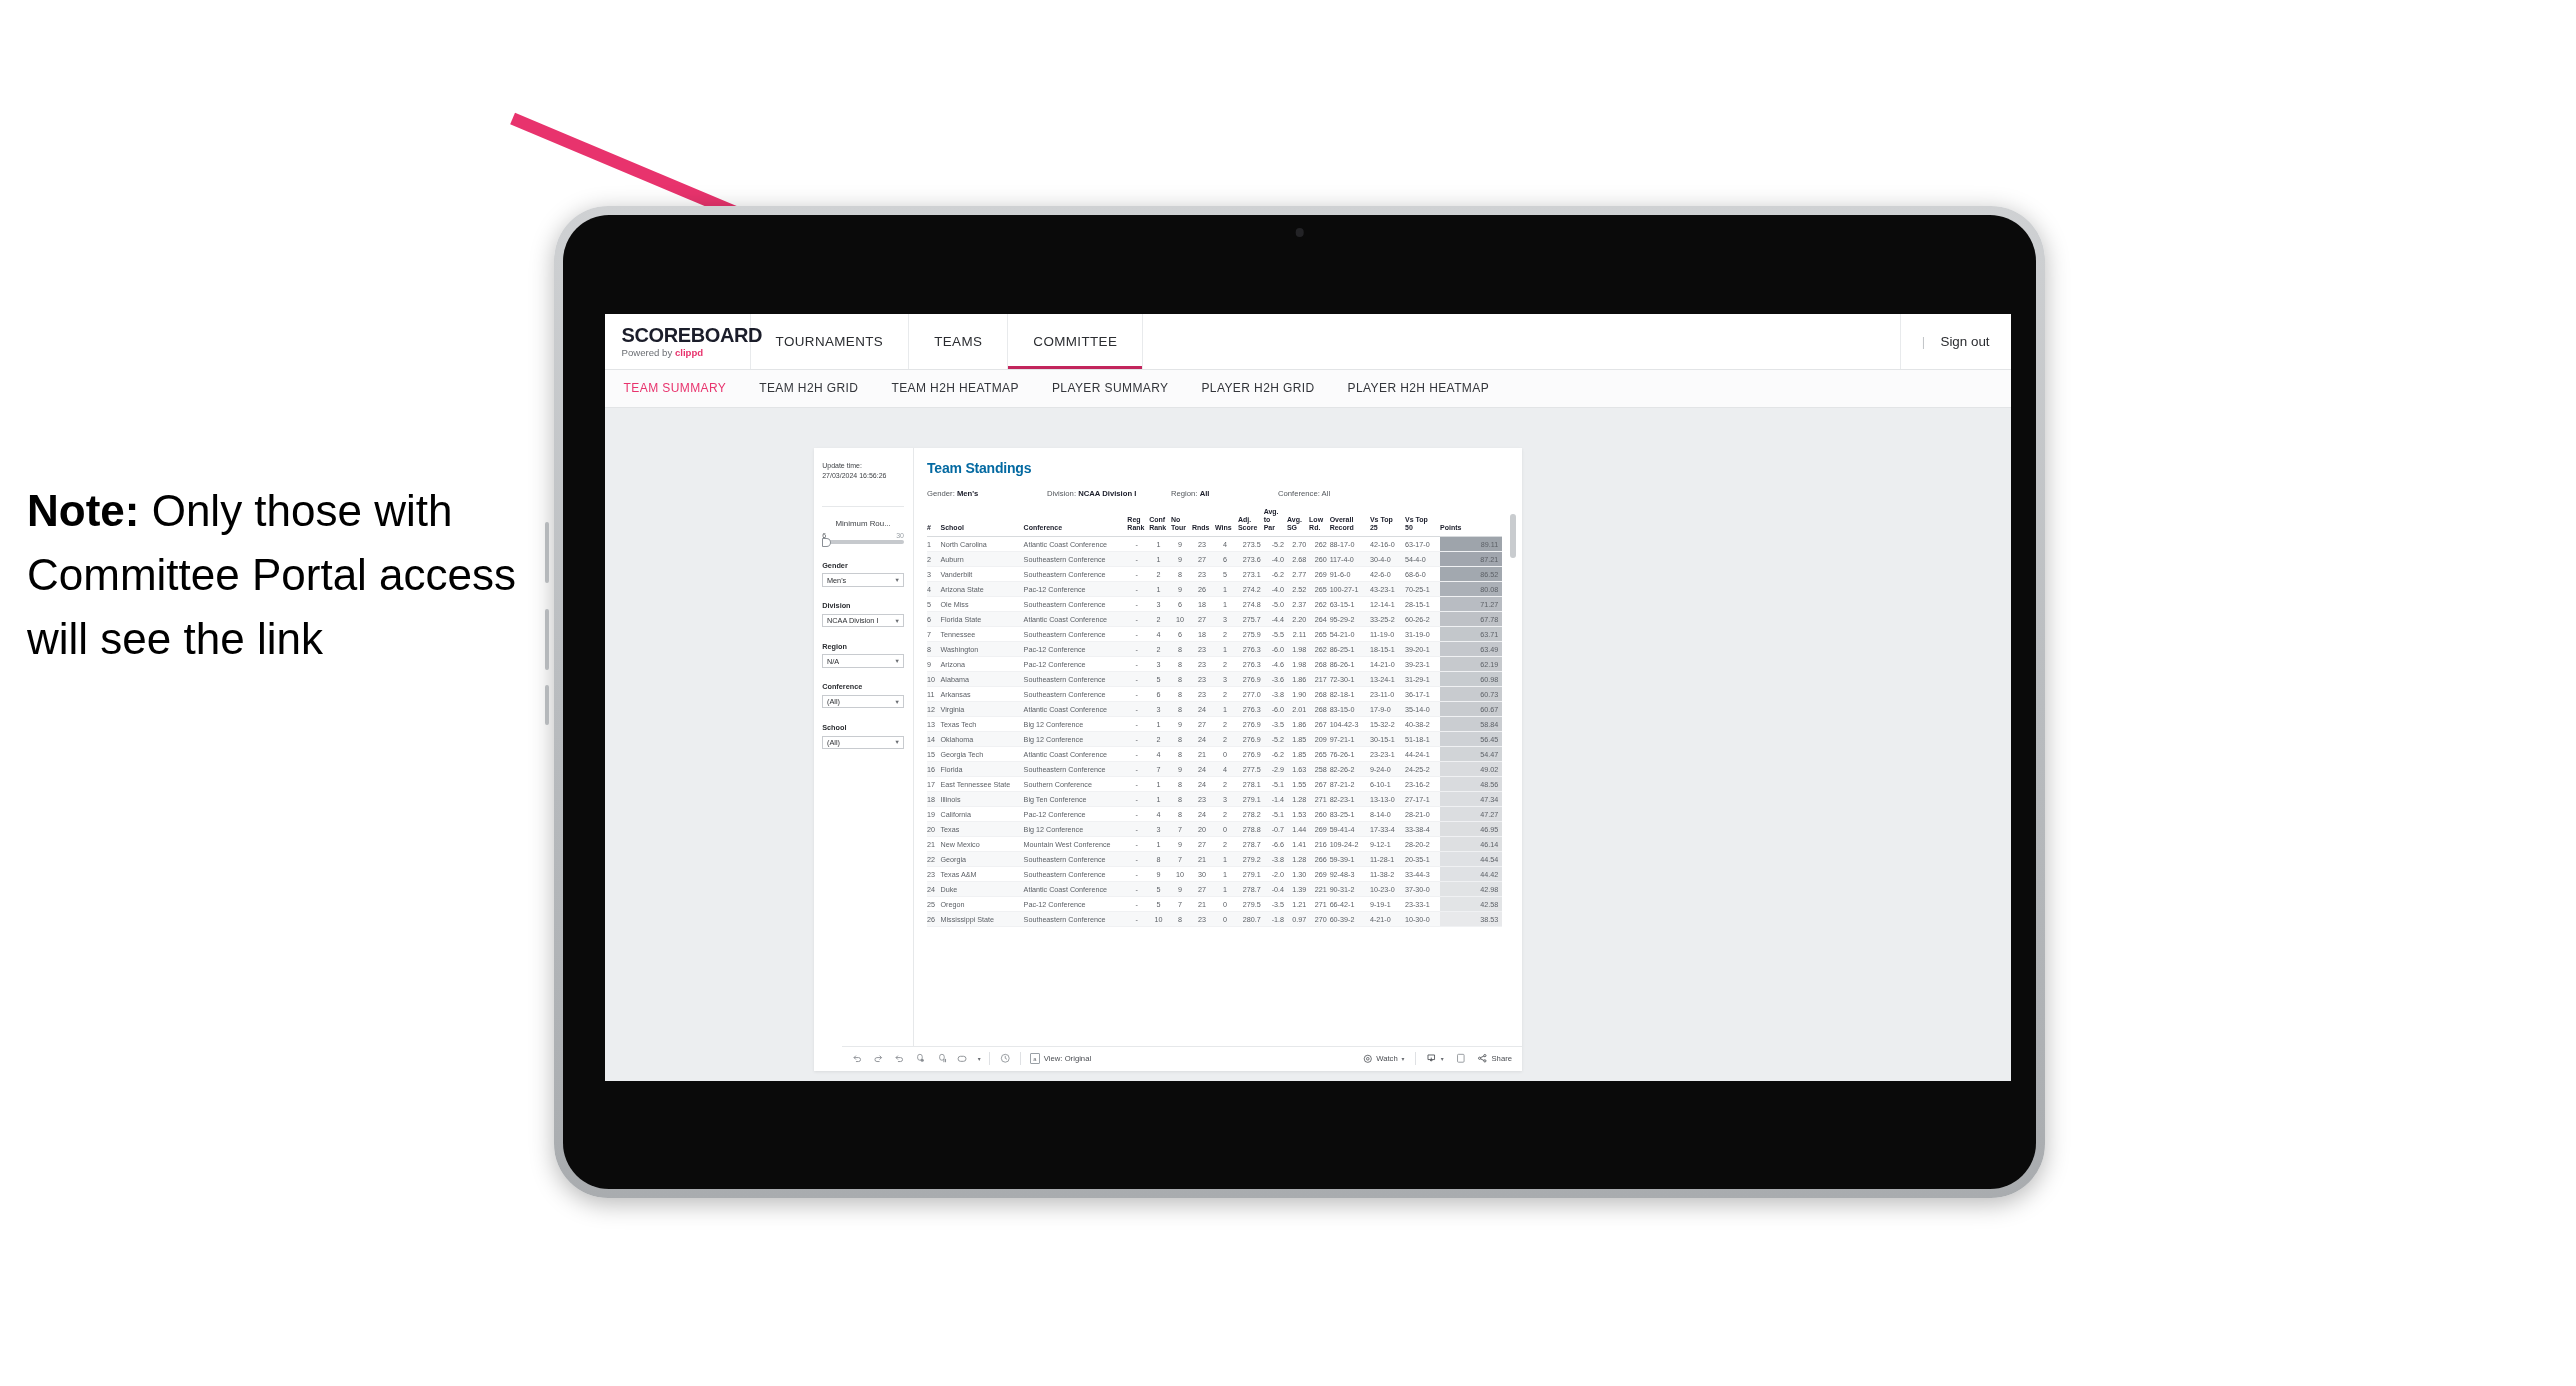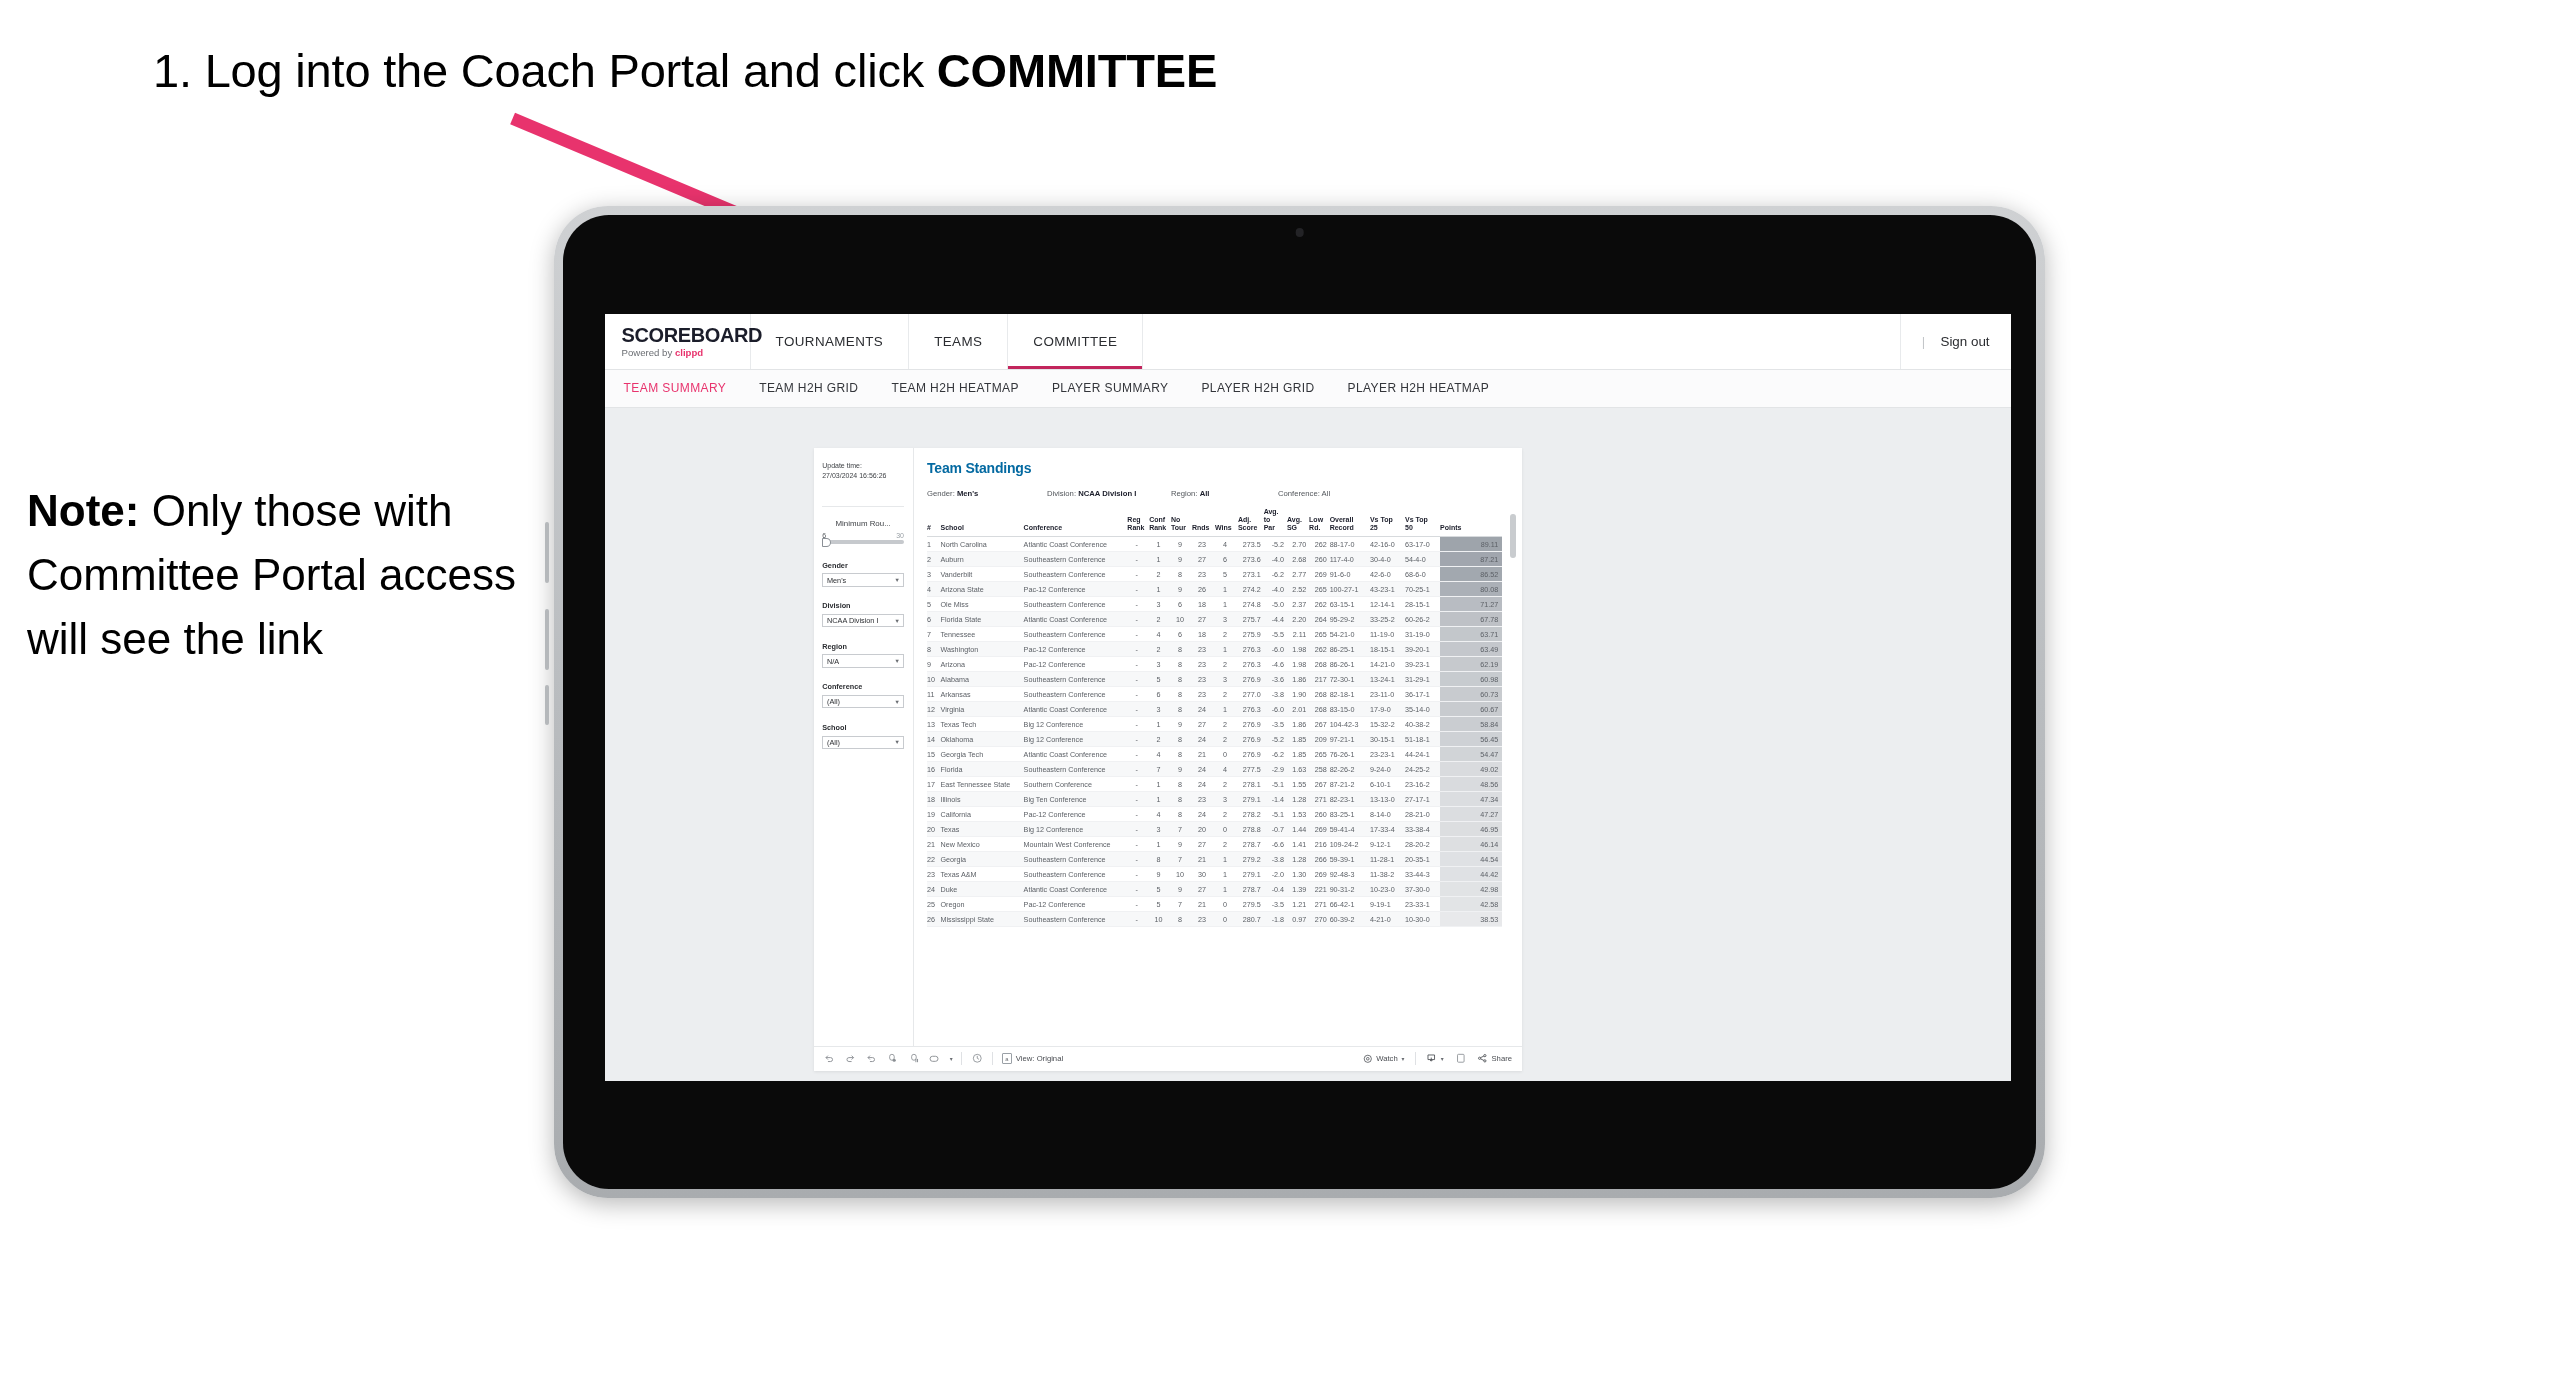--- a/index.html
+++ b/index.html
@@ -173,40 +173,36 @@
   td.pts-cell { color: #45484d; }
   .scroll-thumb {
     position: absolute; right: 5.8px; top: 15.3px; width: 5.8px; height: 44px;
     background: #c9cccf; border-radius: 2.9px;
   }
 
   
   .tb-bar {
     height: 25px; border-top: 1px solid #e6e8ea; background: #fff;
     display: flex; align-items: center; padding: 0 9.6px; gap: 8.6px;
-    font-size: 7.7px; color: #4a4d52;
+    font-size: 7.7px; color: #4a4d52; margin-left: 28px;
   }
   .tb-ico { width: 12.5px; height: 12.5px; display: flex; align-items: center; justify-content: center; color: #8a8e93; cursor: pointer; }
   .tb-div { width: 1px; height: 12.5px; background: #dfe1e4; }
   .tb-txt { display: flex; align-items: center; gap: 3.8px; cursor: pointer; font-size: 7.7px; }
   .tb-right { margin-left: auto; display: flex; align-items: center; gap: 10.5px; }
   .view-badge {
     width: 10.5px; height: 10.5px; border: 1px solid #9aa0a6; border-radius: 1px;
     font-size: 5.8px; display: flex; align-items: center; justify-content: center; color: #6b6e73;
   }
 </style>
 </head>
 <body>
 
 <div class="slide">
 
-  <div class="step-heading">
-    <span class="num">1.</span>
-    <span>Log into the Coach Portal and click </span><span class="strong">COMMITTEE</span>
-  </div>
 
   <div class="note-block">
     <span class="note-label">Note:</span><span> Only those with Committee Portal access will see the link</span>
   </div>
 
   <svg class="arrow-svg" width="537" height="230" viewBox="0 0 560 240">
     <defs>
       <marker id="ah" markerWidth="5.2" markerHeight="5.2" refX="2.2" refY="2.6" orient="auto">
         <path d="M0,0 L5.2,2.6 L0,5.2 z" fill="#e8336d"></path>
       </marker>

